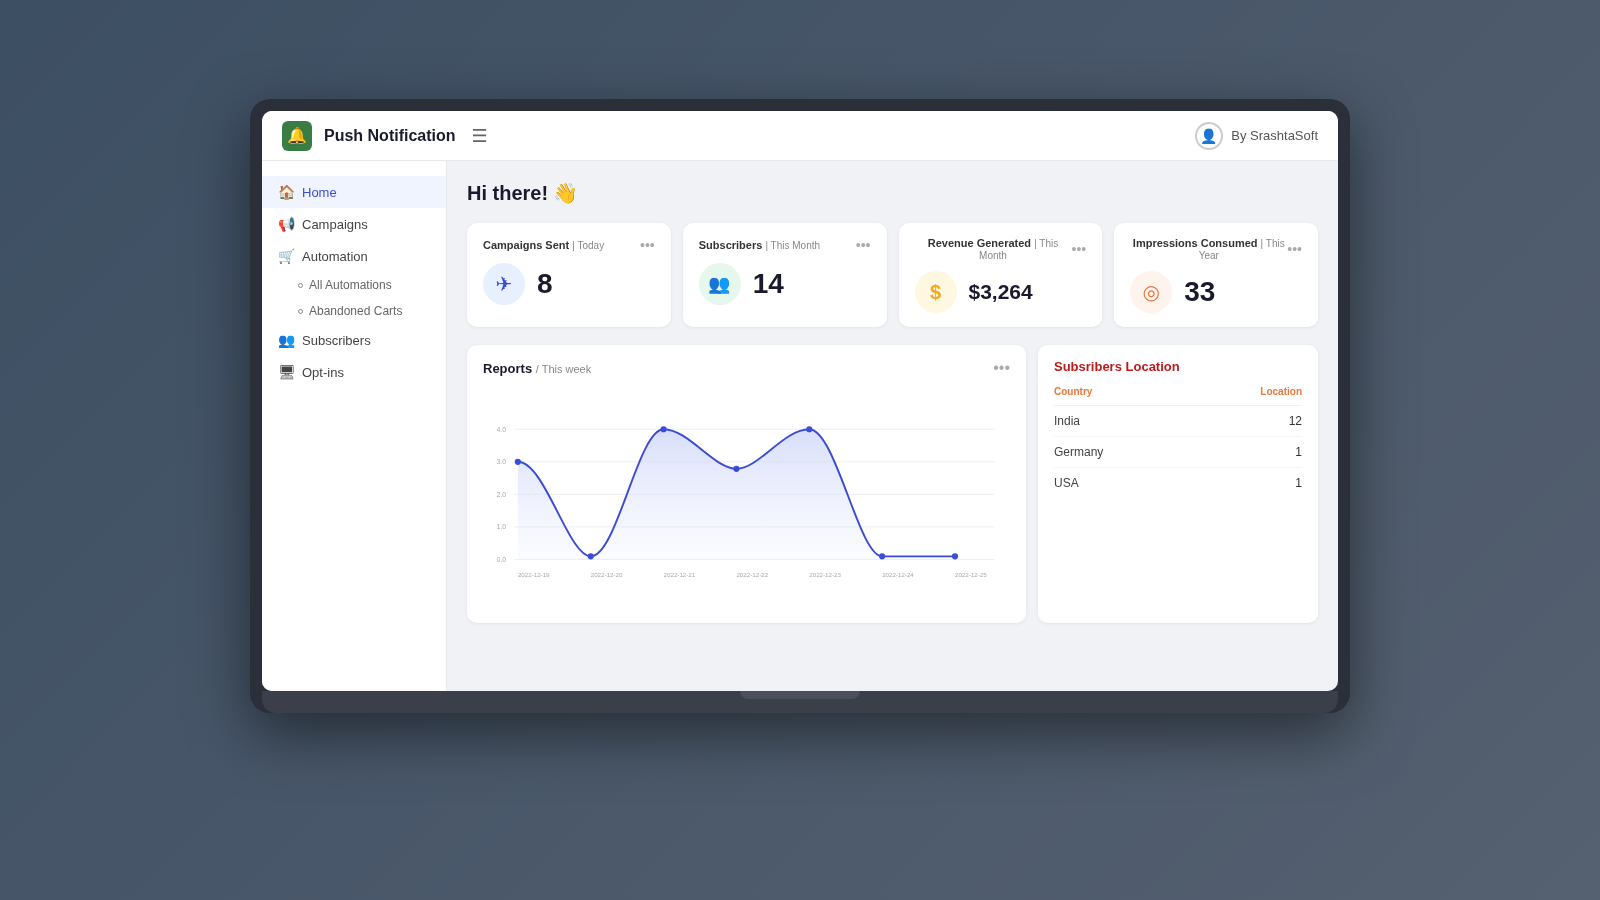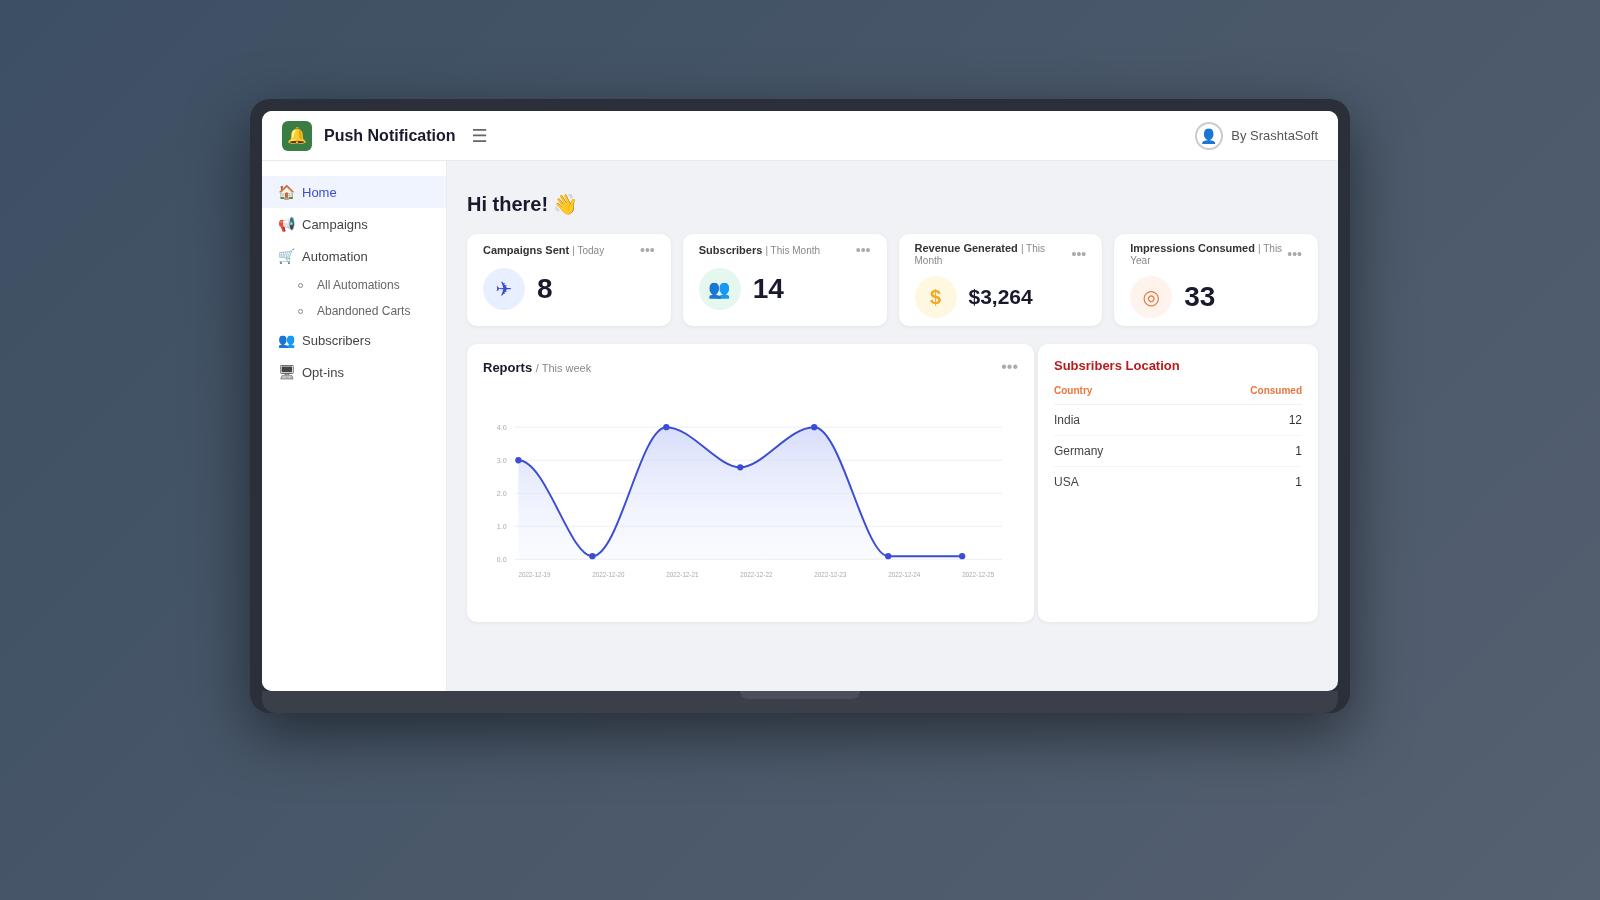--- a/index.html
+++ b/index.html
@@ -150,42 +150,41 @@
       color: #3b4dd4;
     }
     .sidebar-icon {
       font-size: 14px;
       width: 16px;
       text-align: center;
     }
     .sidebar-sub-item {
       display: flex;
       align-items: center;
-      gap: 14px;
+      gap: 6px;
       padding: 6px 16px 6px 36px;
       font-size: 12px;
       color: #666;
       cursor: pointer;
     }
     .sub-dot {
       width: 5px;
       height: 5px;
       border-radius: 50%;
       border: 1.5px solid #888;
       display: inline-block;
     }
     
     .main-content {
       flex: 1;
       overflow-y: auto;
       padding: 20px;
     }
     .greeting-section {
       margin-bottom: 18px;
-      margin-top: 11px;
     }
     .greeting-title {
       font-size: 20px;
       font-weight: 700;
       color: #1a1a2e;
       display: flex;
       align-items: center;
       gap: 6px;
     }
     .greeting-sub {
@@ -196,22 +195,23 @@
     
     .stats-row {
       display: grid;
       grid-template-columns: repeat(4, 1fr);
       gap: 12px;
       margin-bottom: 18px;
     }
     .stat-card {
       background: #fff;
       border-radius: 10px;
-      padding: 8px 16px;
+      padding: 14px 16px;
       box-shadow: 0 1px 4px rgba(0,0,0,0.06);
+      text-align: center;
     }
     .stat-card-header {
       display: flex;
       align-items: center;
       justify-content: space-between;
       margin-bottom: 10px;
     }
     .stat-card-title {
       font-size: 11px;
       color: #333;
@@ -248,21 +248,21 @@
     .icon-orange-bg { background: #fff3ee; color: #e8773d; }
     .stat-value {
       font-size: 28px;
       font-weight: 700;
       color: #1a1a2e;
     }
     
     .bottom-row {
       display: grid;
       grid-template-columns: 1fr 280px;
-      gap: 4px;
+      gap: 12px;
     }
     
     .reports-card {
       background: #fff;
       border-radius: 10px;
       padding: 14px 16px;
       box-shadow: 0 1px 4px rgba(0,0,0,0.06);
     }
     .reports-header {
       display: flex;
@@ -506,21 +506,21 @@
                     <circle cx="609" cy="184" r="4" fill="#3b4dd4"></circle>
                   </svg>
                 </div>
               </div>
 
               <div class="location-card">
                 <div class="location-title">Subsribers Location</div>
                 <div class="location-table">
                   <div class="location-table-header">
                     <span>Country</span>
-                    <span>Consumed</span>
+                    <span>Location</span>
                   </div>
                   <div class="location-row">
                     <span>India</span>
                     <span class="location-count">12</span>
                   </div>
                   <div class="location-row">
                     <span>Germany</span>
                     <span class="location-count">1</span>
                   </div>
                   <div class="location-row">

